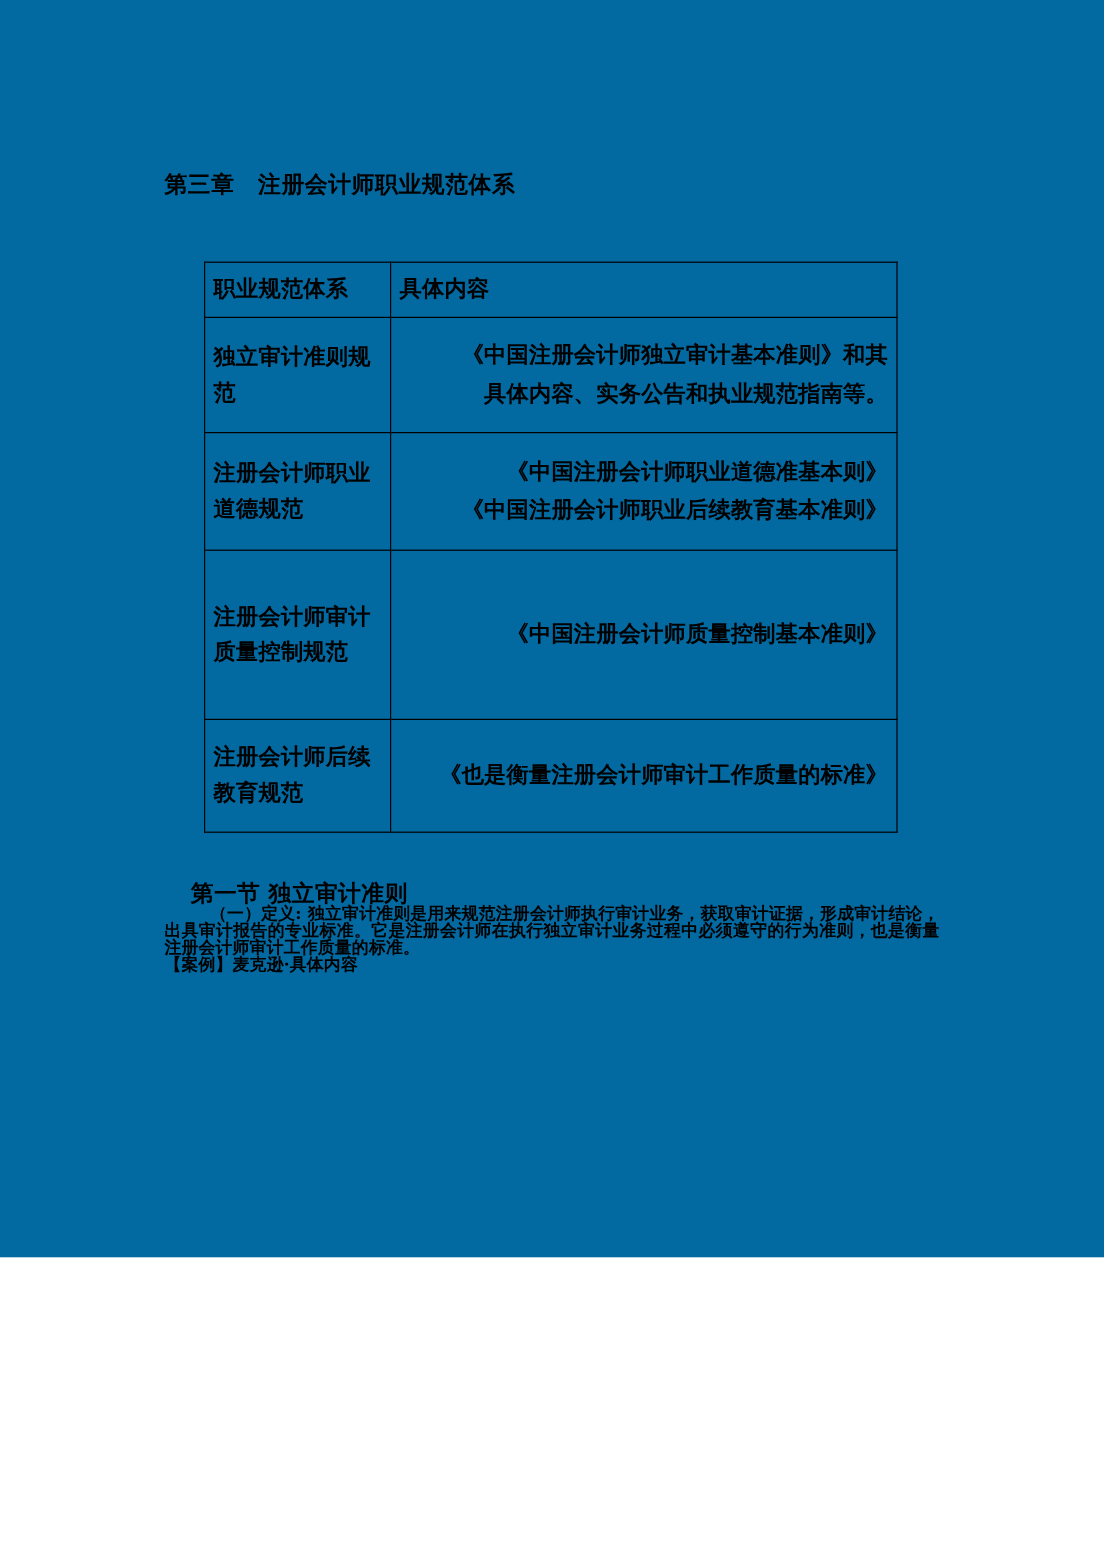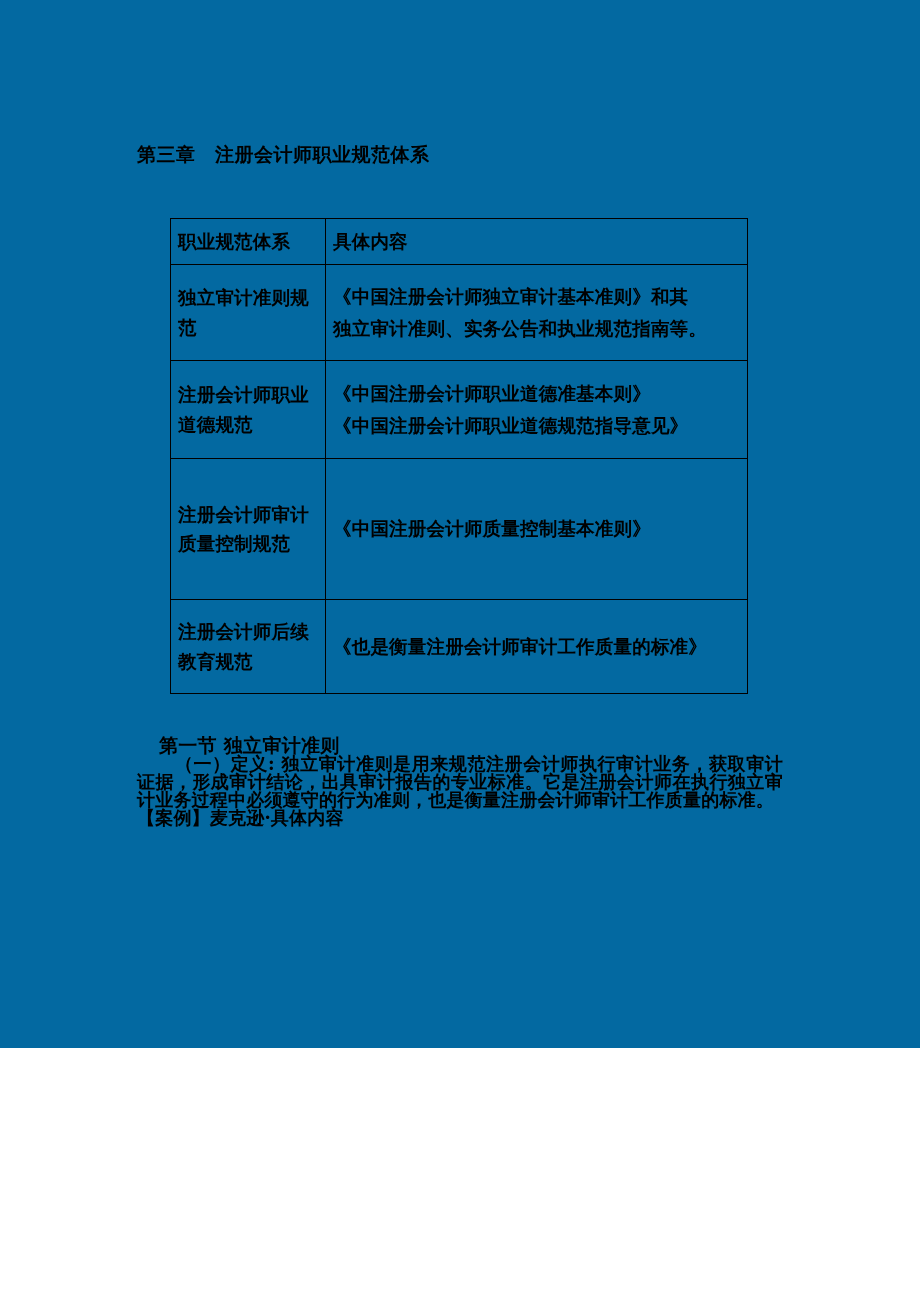--- a/index.html
+++ b/index.html
@@ -62,38 +62,38 @@
   table.norm-table col.c2 { width: 422px; }
 
   td.cell-head {
     height: 45px;
   }
   tr.r1 td { height: 95px; }
   tr.r2 td { height: 97px; }
   tr.r3 td { height: 140px; }
   tr.r4 td { height: 93px; }
 
-  .cell-line { display: block; }
+  .cell-line { display: block; text-align: right; }
   .cell-line + .cell-line { margin-top: 2px; }
 
   
   .section-heading {
     margin: 0;
     font-size: 19px;
     font-weight: bold;
     line-height: 1.0;
     letter-spacing: 0.3px;
     white-space: pre;
   }
   .sec-1 { margin-top: 42px; margin-left: 22px; }
   .sec-2 { margin-top: 35px; margin-left: 14px; }
 
   p.para {
     margin: 0;
-    font-size: 18px;
+    font-size: 14px;
     font-weight: bold;
     line-height: 1.0;
     letter-spacing: 0.2px;
     text-align: justify;
     text-justify: inter-ideograph;
   }
   .para-def {
     margin-top: 33px;
     line-height: 45px;
     text-indent: 38px;
@@ -128,29 +128,29 @@
         <tbody>
           <tr>
             <td class="cell-head">职业规范体系</td>
             <td class="cell-head">具体内容</td>
           </tr>
 
           <tr class="r1">
             <td>独立审计准则规范</td>
             <td>
               <span class="cell-line">《中国注册会计师独立审计基本准则》和其</span>
-              <span class="cell-line">独立审计准则、实务公告和执业规范指南等。</span>
+              <span class="cell-line">具体内容、实务公告和执业规范指南等。</span>
             </td>
           </tr>
 
           <tr class="r2">
             <td>注册会计师职业道德规范</td>
             <td>
               <span class="cell-line">《中国注册会计师职业道德准基本则》</span>
-              <span class="cell-line">《中国注册会计师职业道德规范指导意见》</span>
+              <span class="cell-line">《中国注册会计师职业后续教育基本准则》</span>
             </td>
           </tr>
 
           <tr class="r3">
             <td>注册会计师审计质量控制规范</td>
             <td>
               <span class="cell-line">《中国注册会计师质量控制基本准则》</span>
             </td>
           </tr>
 

